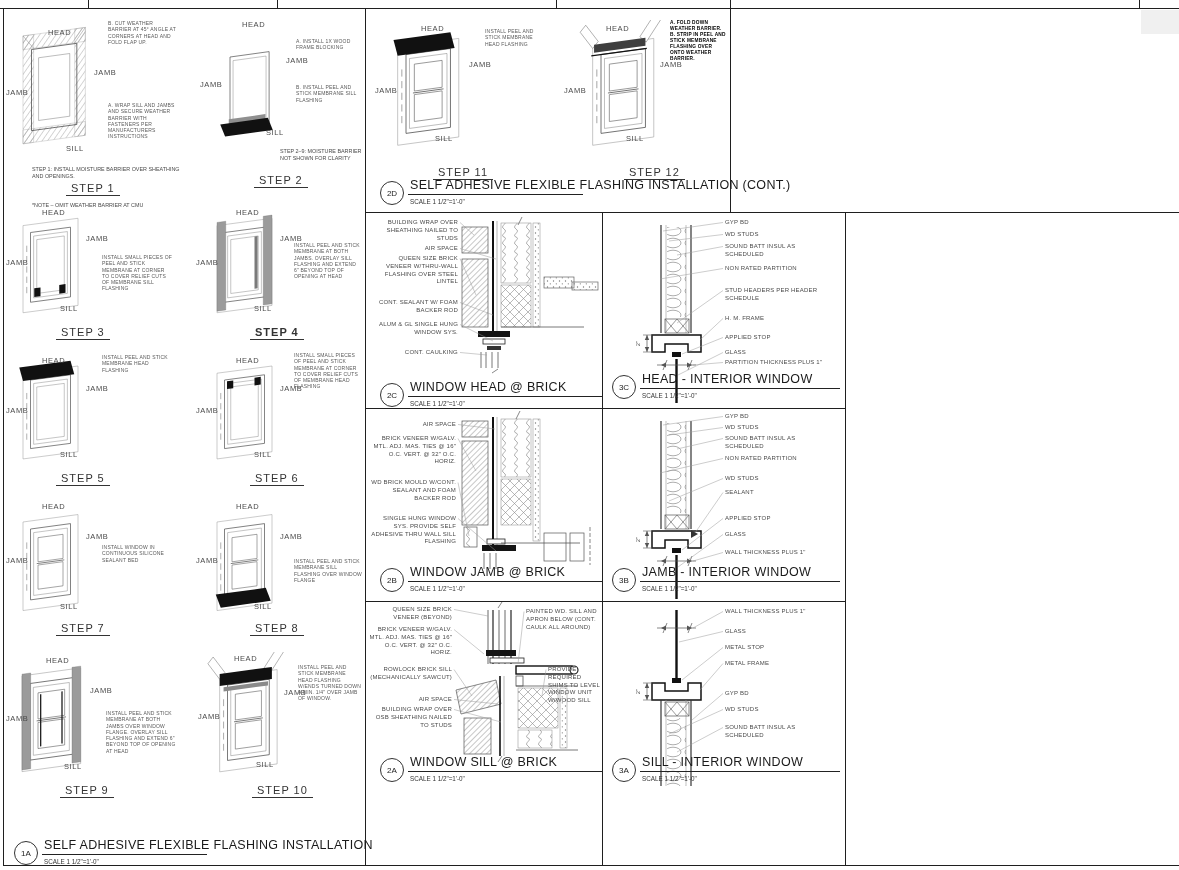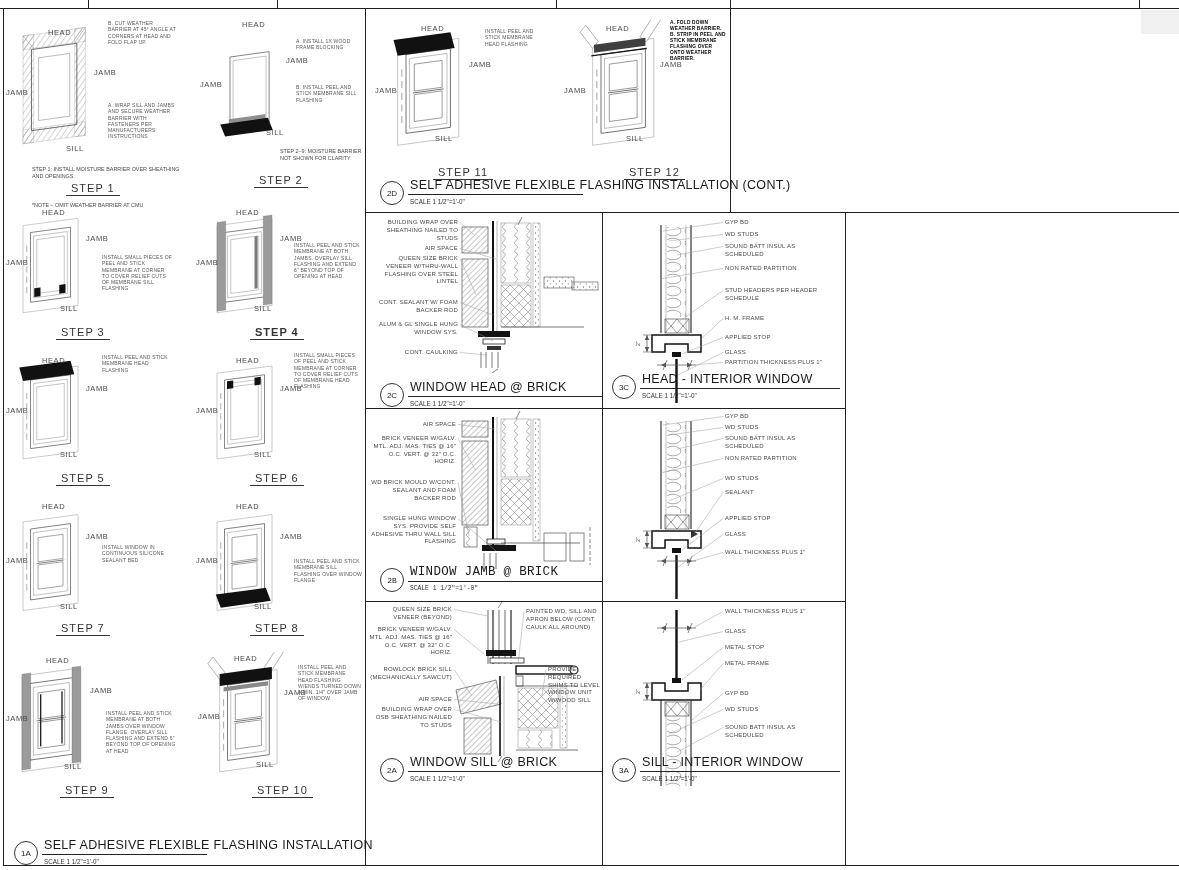--- a/index.html
+++ b/index.html
@@ -555,24 +555,30 @@
       <div class="ttitle">WINDOW HEAD @ BRICK</div>
       <div class="tline" style="width: 195px;"></div>
       <div class="tscale">SCALE 1 1/2"=1'-0"</div>
     </div>
     <div class="tblock" style="left: 612px; top: 372px; width: 240px; height: 30px;">
       <div class="tcirc">3C</div>
       <div class="ttitle">HEAD - INTERIOR WINDOW</div>
       <div class="tline" style="width: 200px;"></div>
       <div class="tscale">SCALE 1 1/2"=1'-0"</div>
     </div>
-    <div class="tblock" style="left: 380px; top: 565px; width: 235px; height: 30px; font-family: Liberation Mono, monospace;">
+    <div class="tblock" style="left: 380px; top: 565px; width: 235px; height: 30px;">
       <div class="tcirc">2B</div>
       <div class="ttitle">WINDOW JAMB @ BRICK</div>
       <div class="tline" style="width: 195px;"></div>
+      <div class="tscale">SCALE 1 1/2"=1'-0"</div>
+    </div>
+    <div class="tblock" style="left: 612px; top: 565px; width: 240px; height: 30px;">
+      <div class="tcirc">3B</div>
+      <div class="ttitle">JAMB - INTERIOR WINDOW</div>
+      <div class="tline" style="width: 200px;"></div>
       <div class="tscale">SCALE 1 1/2"=1'-0"</div>
     </div>
     <div class="tblock" style="left: 380px; top: 755px; width: 235px; height: 30px;">
       <div class="tcirc">2A</div>
       <div class="ttitle">WINDOW SILL @ BRICK</div>
       <div class="tline" style="width: 195px;"></div>
       <div class="tscale">SCALE 1 1/2"=1'-0"</div>
     </div>
     <div class="tblock" style="left: 612px; top: 755px; width: 240px; height: 30px;">
       <div class="tcirc">3A</div>

